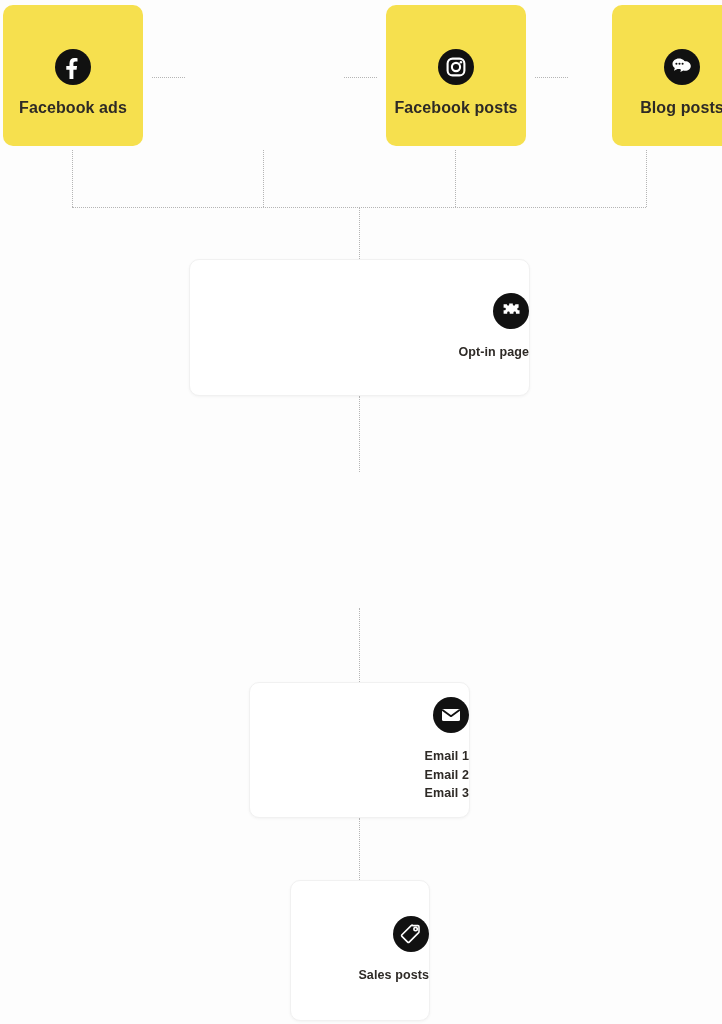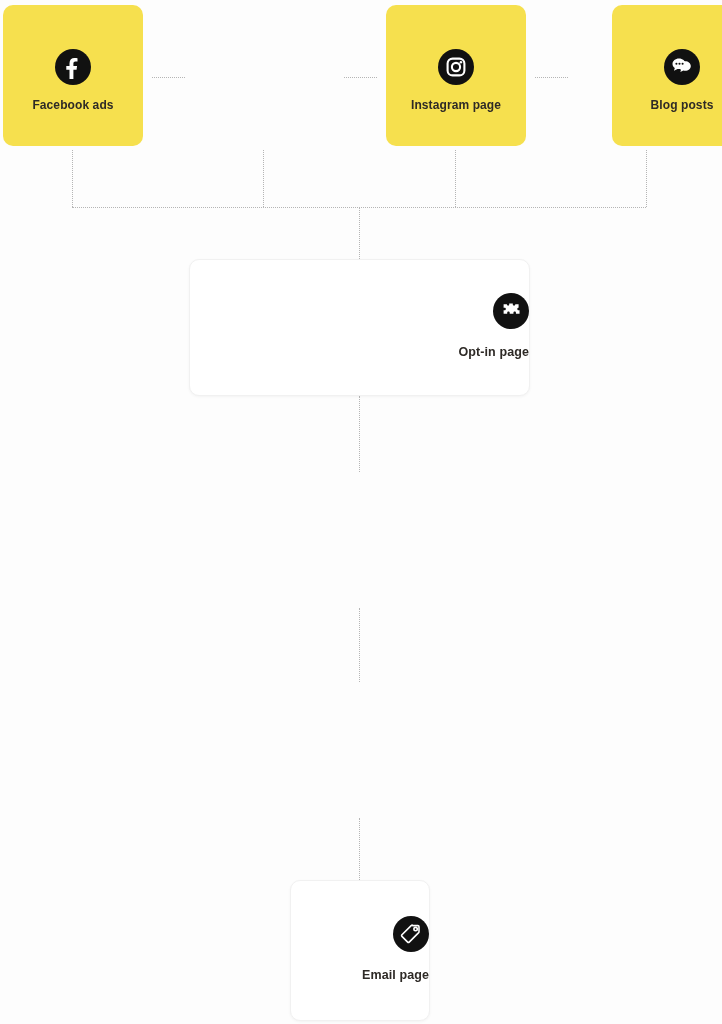--- a/index.html
+++ b/index.html
@@ -41,21 +41,21 @@
     flex-direction: column;
     align-items: center;
     justify-content: flex-start;
     box-sizing: border-box;
   }
   .src-card .icon-wrap {
     margin-top: 44px;
   }
   .src-card .card-label {
     margin-top: 13px;
-    font-size: 12px;
+    font-size: 16px;
     font-weight: 700;
     color: #2e2a26;
     letter-spacing: .1px;
     text-align: center;
     line-height: 1.25;
     white-space: nowrap;
   }
 
   
   .step-card {
@@ -114,21 +114,21 @@
   <div class="src-card" style="left:386px;top:5px;width:140px;height:141px;">
     <span class="icon-wrap">
       <span class="badge">
         <svg width="36" height="36" viewBox="0 0 36 36" aria-hidden="true">
           <rect x="9.6" y="9.6" width="16.8" height="16.8" rx="5" fill="none" stroke="#ffffff" stroke-width="2.1"></rect>
           <circle cx="18" cy="18" r="4.1" fill="none" stroke="#ffffff" stroke-width="2.1"></circle>
           <circle cx="22.9" cy="13.2" r="1.25" fill="#ffffff"></circle>
         </svg>
       </span>
     </span>
-    <span class="card-label">Instagram page</span>
+    <span class="card-label">Facebook posts</span>
   </div>
 
   <div class="src-card" style="left:592px;top:5px;width:140px;height:141px;margin-left:20px;">
     <span class="icon-wrap">
       <span class="badge">
         <svg width="36" height="36" viewBox="0 0 36 36" aria-hidden="true">
           <path fill="#ffffff" d="M21.2 12.2c3.1 0 5.6 2.1 5.6 4.8s-2.5 4.8-5.6 4.8c-.6 0-1.2-.1-1.8-.25l-3.1 1.5.75-2.2c-1.35-.9-2.15-2.2-2.15-3.65 0-2.7 2.5-5 6.3-5z"></path>
           <path fill="#ffffff" d="M15 9.4c-3.6 0-6.5 2.4-6.5 5.5 0 1.7.9 3.2 2.3 4.2l-.85 2.6 3.6-1.75c.5.1 1 .15 1.45.15 3.6 0 6.5-2.4 6.5-5.2 0-3.1-2.9-5.5-6.5-5.5z"></path>
           <circle cx="12.4" cy="14.8" r="1.05" fill="#111111"></circle>
           <circle cx="15.5" cy="14.8" r="1.05" fill="#111111"></circle>
@@ -162,30 +162,45 @@
           <path fill="#ffffff" d="M16.2 10.4h3.6v1.1c0 .75.6 1.15 1.25 1.15.7 0 1.25-.5 1.25-1.3h3.3v3.3c-.8 0-1.3.55-1.3 1.25 0 .65.4 1.25 1.15 1.25h1.1v3.6h-3.6v-1.1c0-.75-.6-1.15-1.25-1.15-.7 0-1.25.5-1.25 1.3v.95h-3.75v-.95c0-.8-.55-1.3-1.25-1.3-.65 0-1.25.4-1.25 1.15v1.1H10.6v-3.6h1.1c.75 0 1.15-.6 1.15-1.25 0-.7-.5-1.25-1.3-1.25h-.95v-3.3h3.3c0 .8.55 1.3 1.25 1.3.65 0 1.05-.4 1.05-1.15z"></path>
         </svg>
       </span>
     </span>
     <span class="card-label">
       <span class="line">Opt-in page</span>
     </span>
   </div>
 
 
+  <div class="step-card" style="left:249px;top:682px;width:221px;height:136px;">
+    <span class="icon-wrap">
+      <span class="badge">
+        <svg width="36" height="36" viewBox="0 0 36 36" aria-hidden="true">
+          <rect x="9" y="12" width="18" height="12" rx="1.6" fill="#ffffff"></rect>
+          <path d="M9.8 13.2l8.2 6 8.2-6" fill="none" stroke="#111111" stroke-width="1.8" stroke-linejoin="round" stroke-linecap="round"></path>
+        </svg>
+      </span>
+    </span>
+    <span class="card-label">
+      <span class="line">Email 1</span>
+      <span class="line">Email 2</span>
+      <span class="line">Email 3</span>
+    </span>
+  </div>
 
   <div class="step-card" style="left:290px;top:880px;width:140px;height:141px;">
     <span class="icon-wrap">
       <span class="badge">
         <svg width="36" height="36" viewBox="0 0 36 36" aria-hidden="true">
           <g fill="none" stroke="#ffffff" stroke-width="1.6" stroke-linejoin="round">
             <path d="M19.8 9.6h5.1c.6 0 1.1.5 1.1 1.1v5.1c0 .3-.12.58-.33.79L16.2 26.07a1.1 1.1 0 0 1-1.56 0l-5.71-5.71a1.1 1.1 0 0 1 0-1.56l9.48-9.47c.2-.21.49-.33.79-.33z"></path>
             <circle cx="22.6" cy="13.1" r="1.7"></circle>
           </g>
         </svg>
       </span>
     </span>
     <span class="card-label">
-      <span class="line">Email page</span>
+      <span class="line">Sales posts</span>
     </span>
   </div>
 
 </div>
 
 </body></html>

